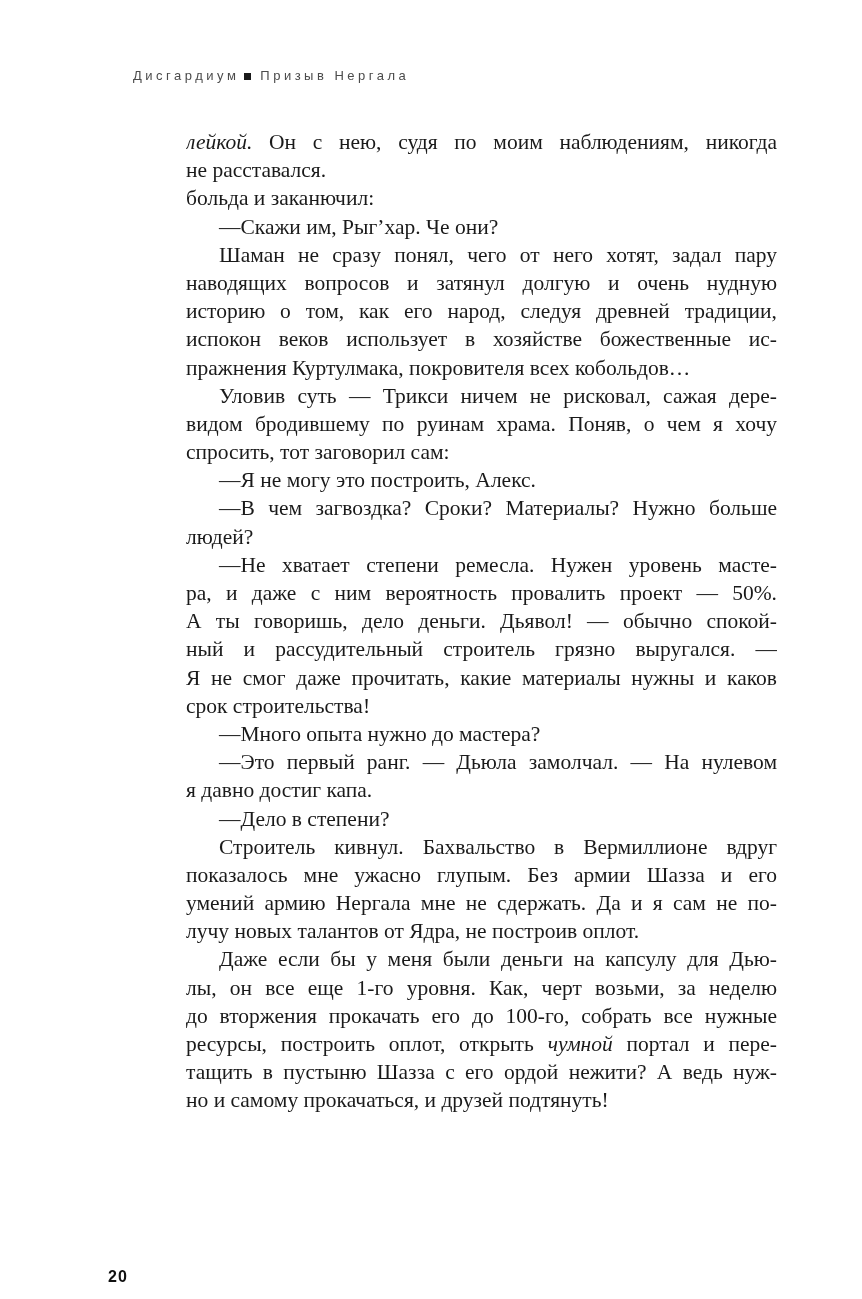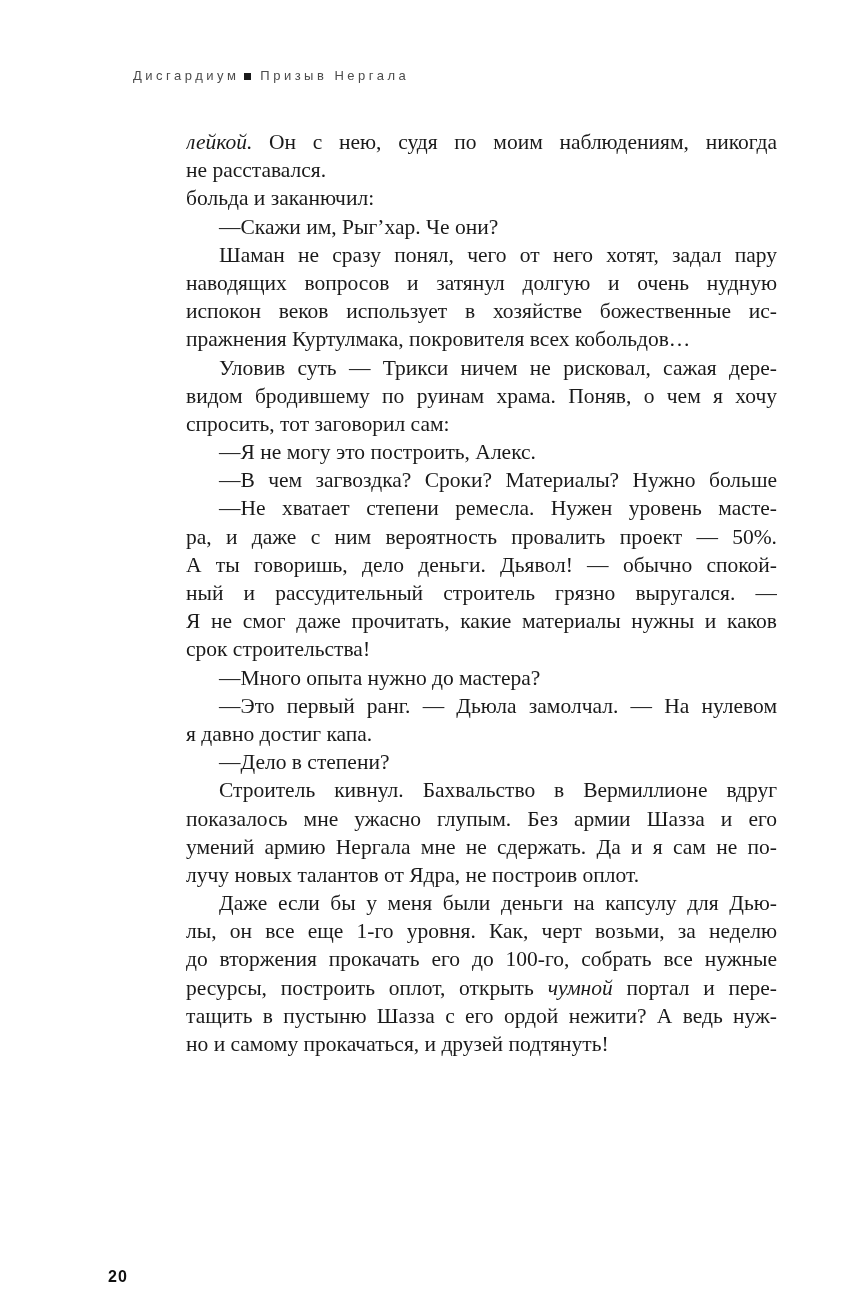--- a/index.html
+++ b/index.html
@@ -94,33 +94,35 @@
       </div>
       <div class="para">
         <div class="line last">больда и заканючил:</div>
       </div>
       <div class="para">
         <div class="line last first-indent">—Скажи им, Рыг’хар. Че они?</div>
       </div>
       <div class="para">
         <div class="line first-indent">Шаман не сразу понял, чего от него хотят, задал пару</div>
         <div class="line">наводящих вопросов и затянул долгую и очень нудную</div>
+        <div class="line">историю о том, как его народ, следуя древней традиции,</div>
         <div class="line">испокон веков использует в хозяйстве божественные ис-</div>
         <div class="line last">пражнения Куртулмака, покровителя всех кобольдов…</div>
       </div>
       <div class="para">
         <div class="line first-indent">Уловив суть — Трикси ничем не рисковал, сажая дере-</div>
         <div class="line">видом бродившему по руинам храма. Поняв, о чем я хочу</div>
         <div class="line last">спросить, тот заговорил сам:</div>
       </div>
       <div class="para">
         <div class="line last first-indent">—Я не могу это построить, Алекс.</div>
       </div>
       <div class="para">
         <div class="line first-indent">—В чем загвоздка? Сроки? Материалы? Нужно больше</div>
+        <div class="line last">людей?</div>
       </div>
       <div class="para">
         <div class="line first-indent">—Не хватает степени ремесла. Нужен уровень масте-</div>
         <div class="line">ра, и даже с ним вероятность провалить проект — 50%.</div>
         <div class="line">А ты говоришь, дело деньги. Дьявол! — обычно спокой-</div>
         <div class="line">ный и рассудительный строитель грязно выругался. —</div>
         <div class="line">Я не смог даже прочитать, какие материалы нужны и каков</div>
         <div class="line last">срок строительства!</div>
       </div>
       <div class="para">

